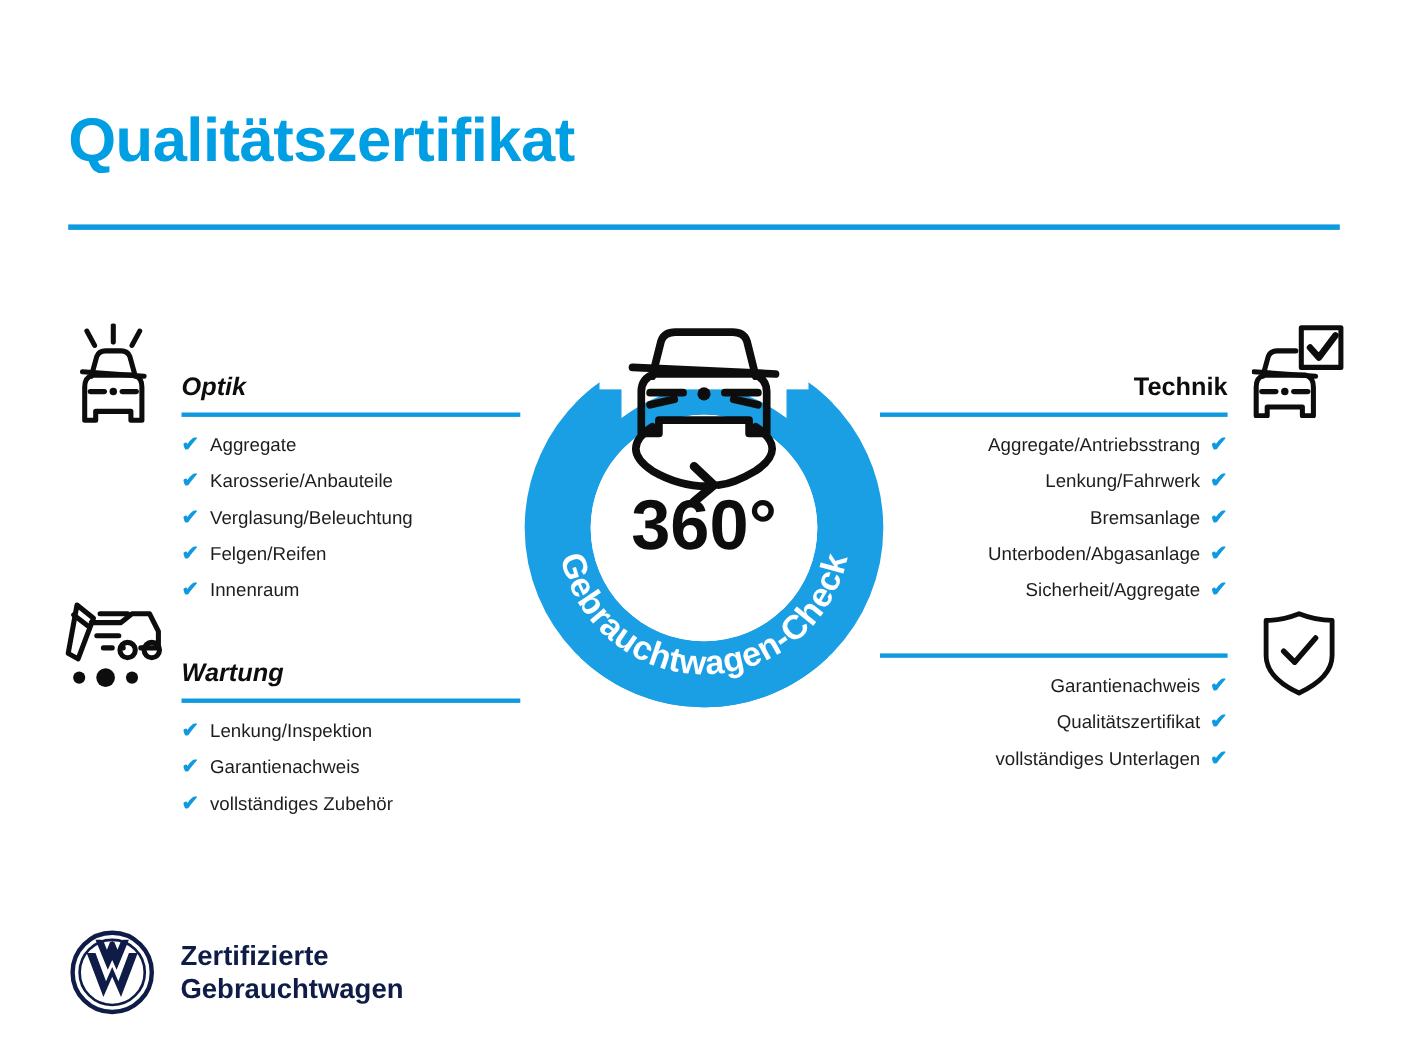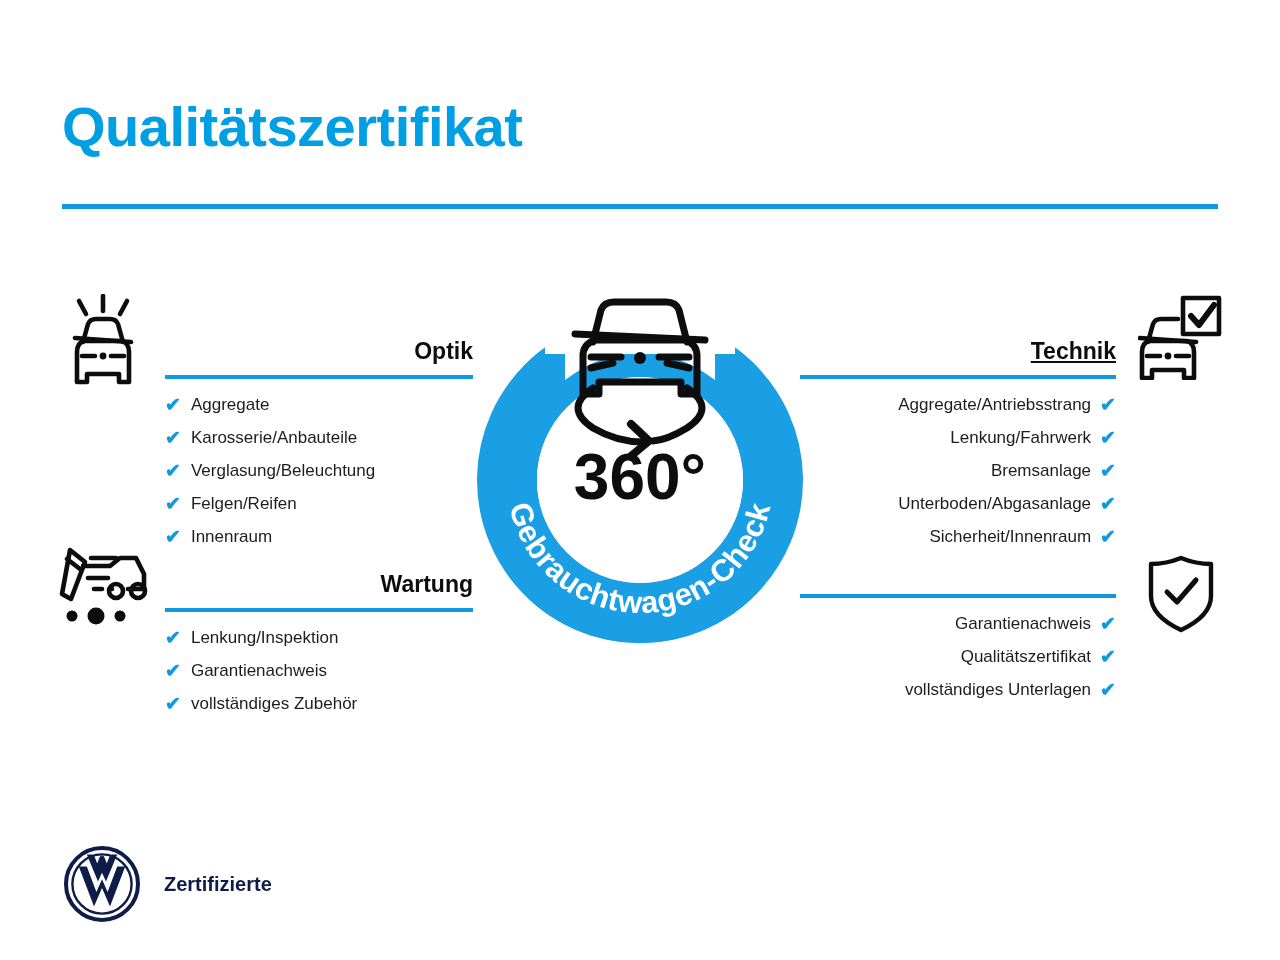--- a/index.html
+++ b/index.html
@@ -37,31 +37,31 @@
   }
   .section ul{list-style:none;margin:0;padding:0;margin-top:16px;}
   .section li{
     font-size:17px;color:#1d1d1d;line-height:1.0;
     margin-bottom:14px;white-space:nowrap;
     display:flex;align-items:center;
   }
   .chk{color:#0f9ae0;font-size:19px;font-weight:700;line-height:1;}
 
   
-  .sec-left .sec-head{text-align:right;}
+  .sec-left .sec-head{text-align:left;font-style:italic;}
   .sec-left li{justify-content:flex-start;}
   .sec-left .chk{margin-right:10px;}
 
   
-  .sec-right .sec-head{text-align:right;text-decoration:underline;}
+  .sec-right .sec-head{text-align:right;}
   .sec-right li{justify-content:flex-end;text-align:right;}
   .sec-right .chk{margin-left:9px;}
 
   #sec-optik   {left:165px;top:302px;width:308px;}
-  #sec-wartung {left:165px;top:535px;width:308px;}
+  #sec-wartung {left:165px;top:562px;width:308px;}
   #sec-technik {left:800px;top:302px;width:316px;}
   #sec-garantie{left:800px;top:549px;width:316px;}
 
   
   .icon{position:absolute;}
   #icon-optik   {left:62px;top:258px;width:82px;height:92px;}
   #icon-wartung {left:58px;top:508px;width:92px;height:82px;}
   #icon-technik {left:1138px;top:258px;width:84px;height:86px;}
   #icon-garantie{left:1146px;top:518px;width:70px;height:80px;}
 
@@ -70,21 +70,21 @@
     position:absolute;left:455px;top:248px;width:370px;height:372px;
   }
 
   
   #footer{
     position:absolute;left:62px;top:808px;
     display:flex;align-items:center;gap:22px;
   }
   #vw-logo{width:80px;height:80px;flex:0 0 auto;}
   .footer-text{
-    font-size:20px;font-weight:700;color:#101c48;
+    font-size:25px;font-weight:700;color:#101c48;
     line-height:1.22;white-space:nowrap;
   }
 </style>
 </head>
 <body>
 
 <div class="page">
 
   <div class="title">Qualitätszertifikat</div>
   <div class="top-rule"></div>
@@ -260,21 +260,21 @@
         </li>
       <li>
           <span>Bremsanlage</span>
           <span class="chk">✔</span>
         </li>
       <li>
           <span>Unterboden/Abgasanlage</span>
           <span class="chk">✔</span>
         </li>
       <li>
-          <span>Sicherheit/Innenraum</span>
+          <span>Sicherheit/Aggregate</span>
           <span class="chk">✔</span>
         </li>
     </ul>
   </div>
 
   <div class="section sec-right" id="sec-garantie">
     <div class="sec-rule"></div>
     <ul>
       <li>
           <span>Garantienachweis</span>
@@ -296,16 +296,17 @@
       <circle cx="50" cy="50" r="45" fill="none" stroke="#101c48" stroke-width="5"></circle>
       <circle cx="50" cy="50" r="37" fill="none" stroke="#101c48" stroke-width="3"></circle>
       <path d="M50 16 L56 31 L62 16
                M50 16 L44 31 L38 16" fill="none" stroke="#101c48" stroke-width="5" stroke-linejoin="miter"></path>
       <path d="M21 28 L40 78 L50 55 L60 78 L79 28
                L69 28 L57 60 L50 44 L43 60 L31 28 Z" fill="#101c48"></path>
       <path d="M50 13 L44 29 L38 13 L31 13 L45 47 L50 36 L55 47 L69 13 L62 13 L56 29 Z" fill="#101c48"></path>
     </svg>
     <div class="footer-text">
       <div>Zertifizierte</div>
+      <div>Gebrauchtwagen</div>
     </div>
   </div>
 
 </div>
 
 </body></html>

